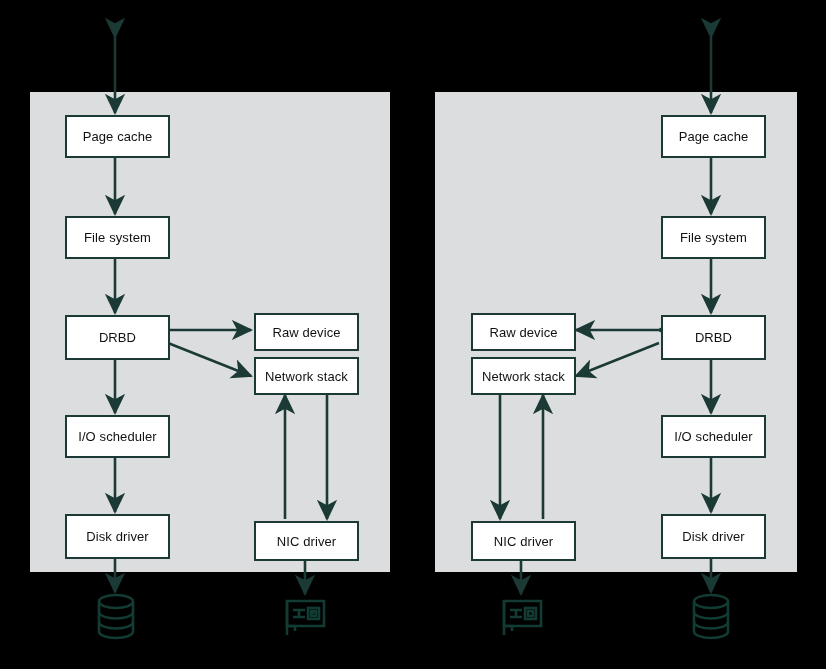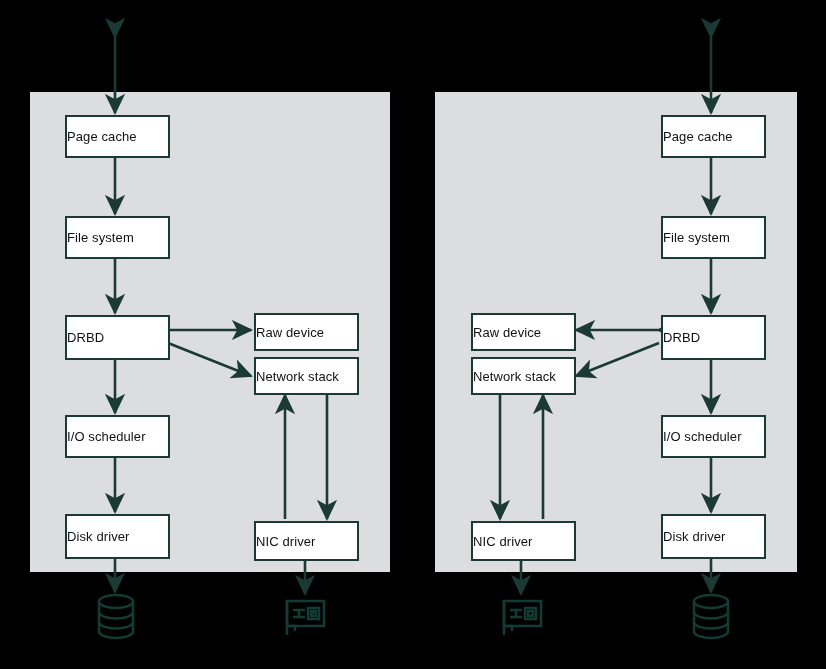--- a/index.html
+++ b/index.html
@@ -1,20 +1,20 @@
 <!DOCTYPE html>
 <html><head>
 <meta charset="utf-8">
 <style>
   html,body{margin:0;padding:0;background:#000;}
   #stage{position:relative;width:826px;height:669px;background:#000;
          font-family:"Liberation Sans","DejaVu Sans",sans-serif;overflow:hidden;}
   .panel{position:absolute;background:#dcdddf;}
   .node{position:absolute;background:#ffffff;border:2px solid #1b3a35;
-        display:flex;align-items:center;justify-content:flex-start;
+        display:flex;align-items:center;justify-content:center;
         color:#111111;font-size:13px;letter-spacing:.1px;white-space:nowrap;}
   svg.edges{position:absolute;left:0;top:0;width:826px;height:669px;
             pointer-events:none;overflow:visible;}
   .icon{position:absolute;}
 </style>
 </head>
 <body>
 
 <div id="stage">
 

